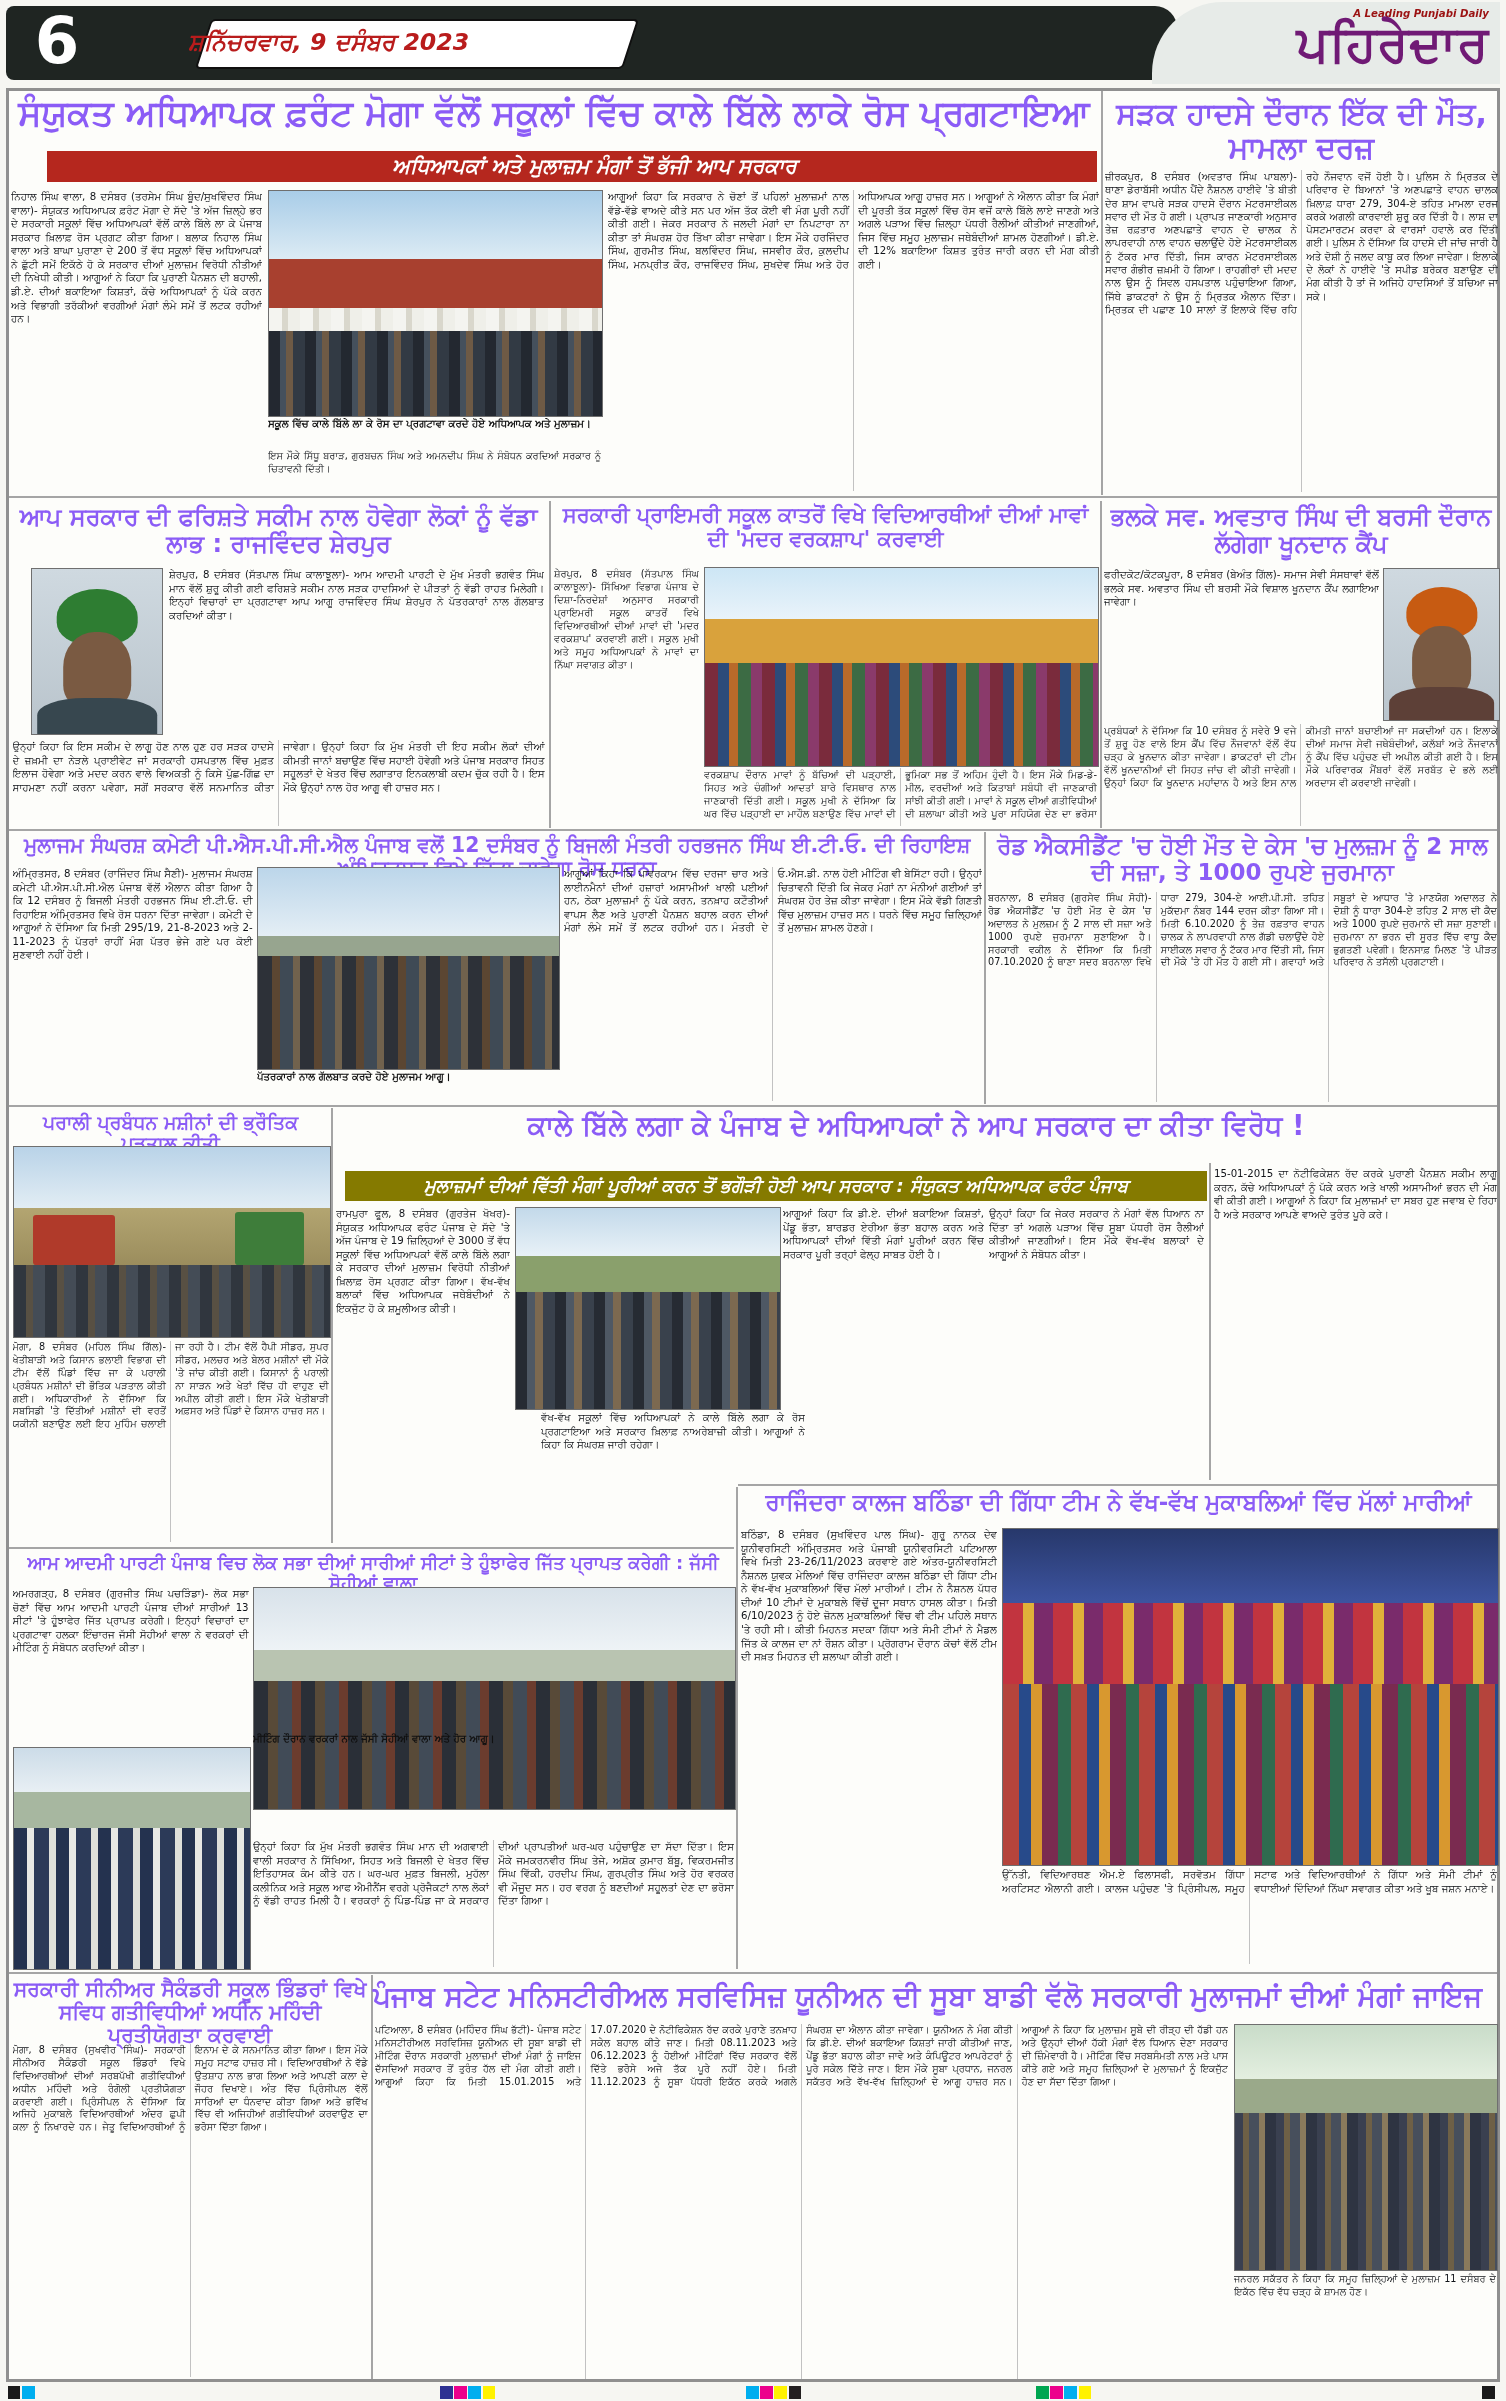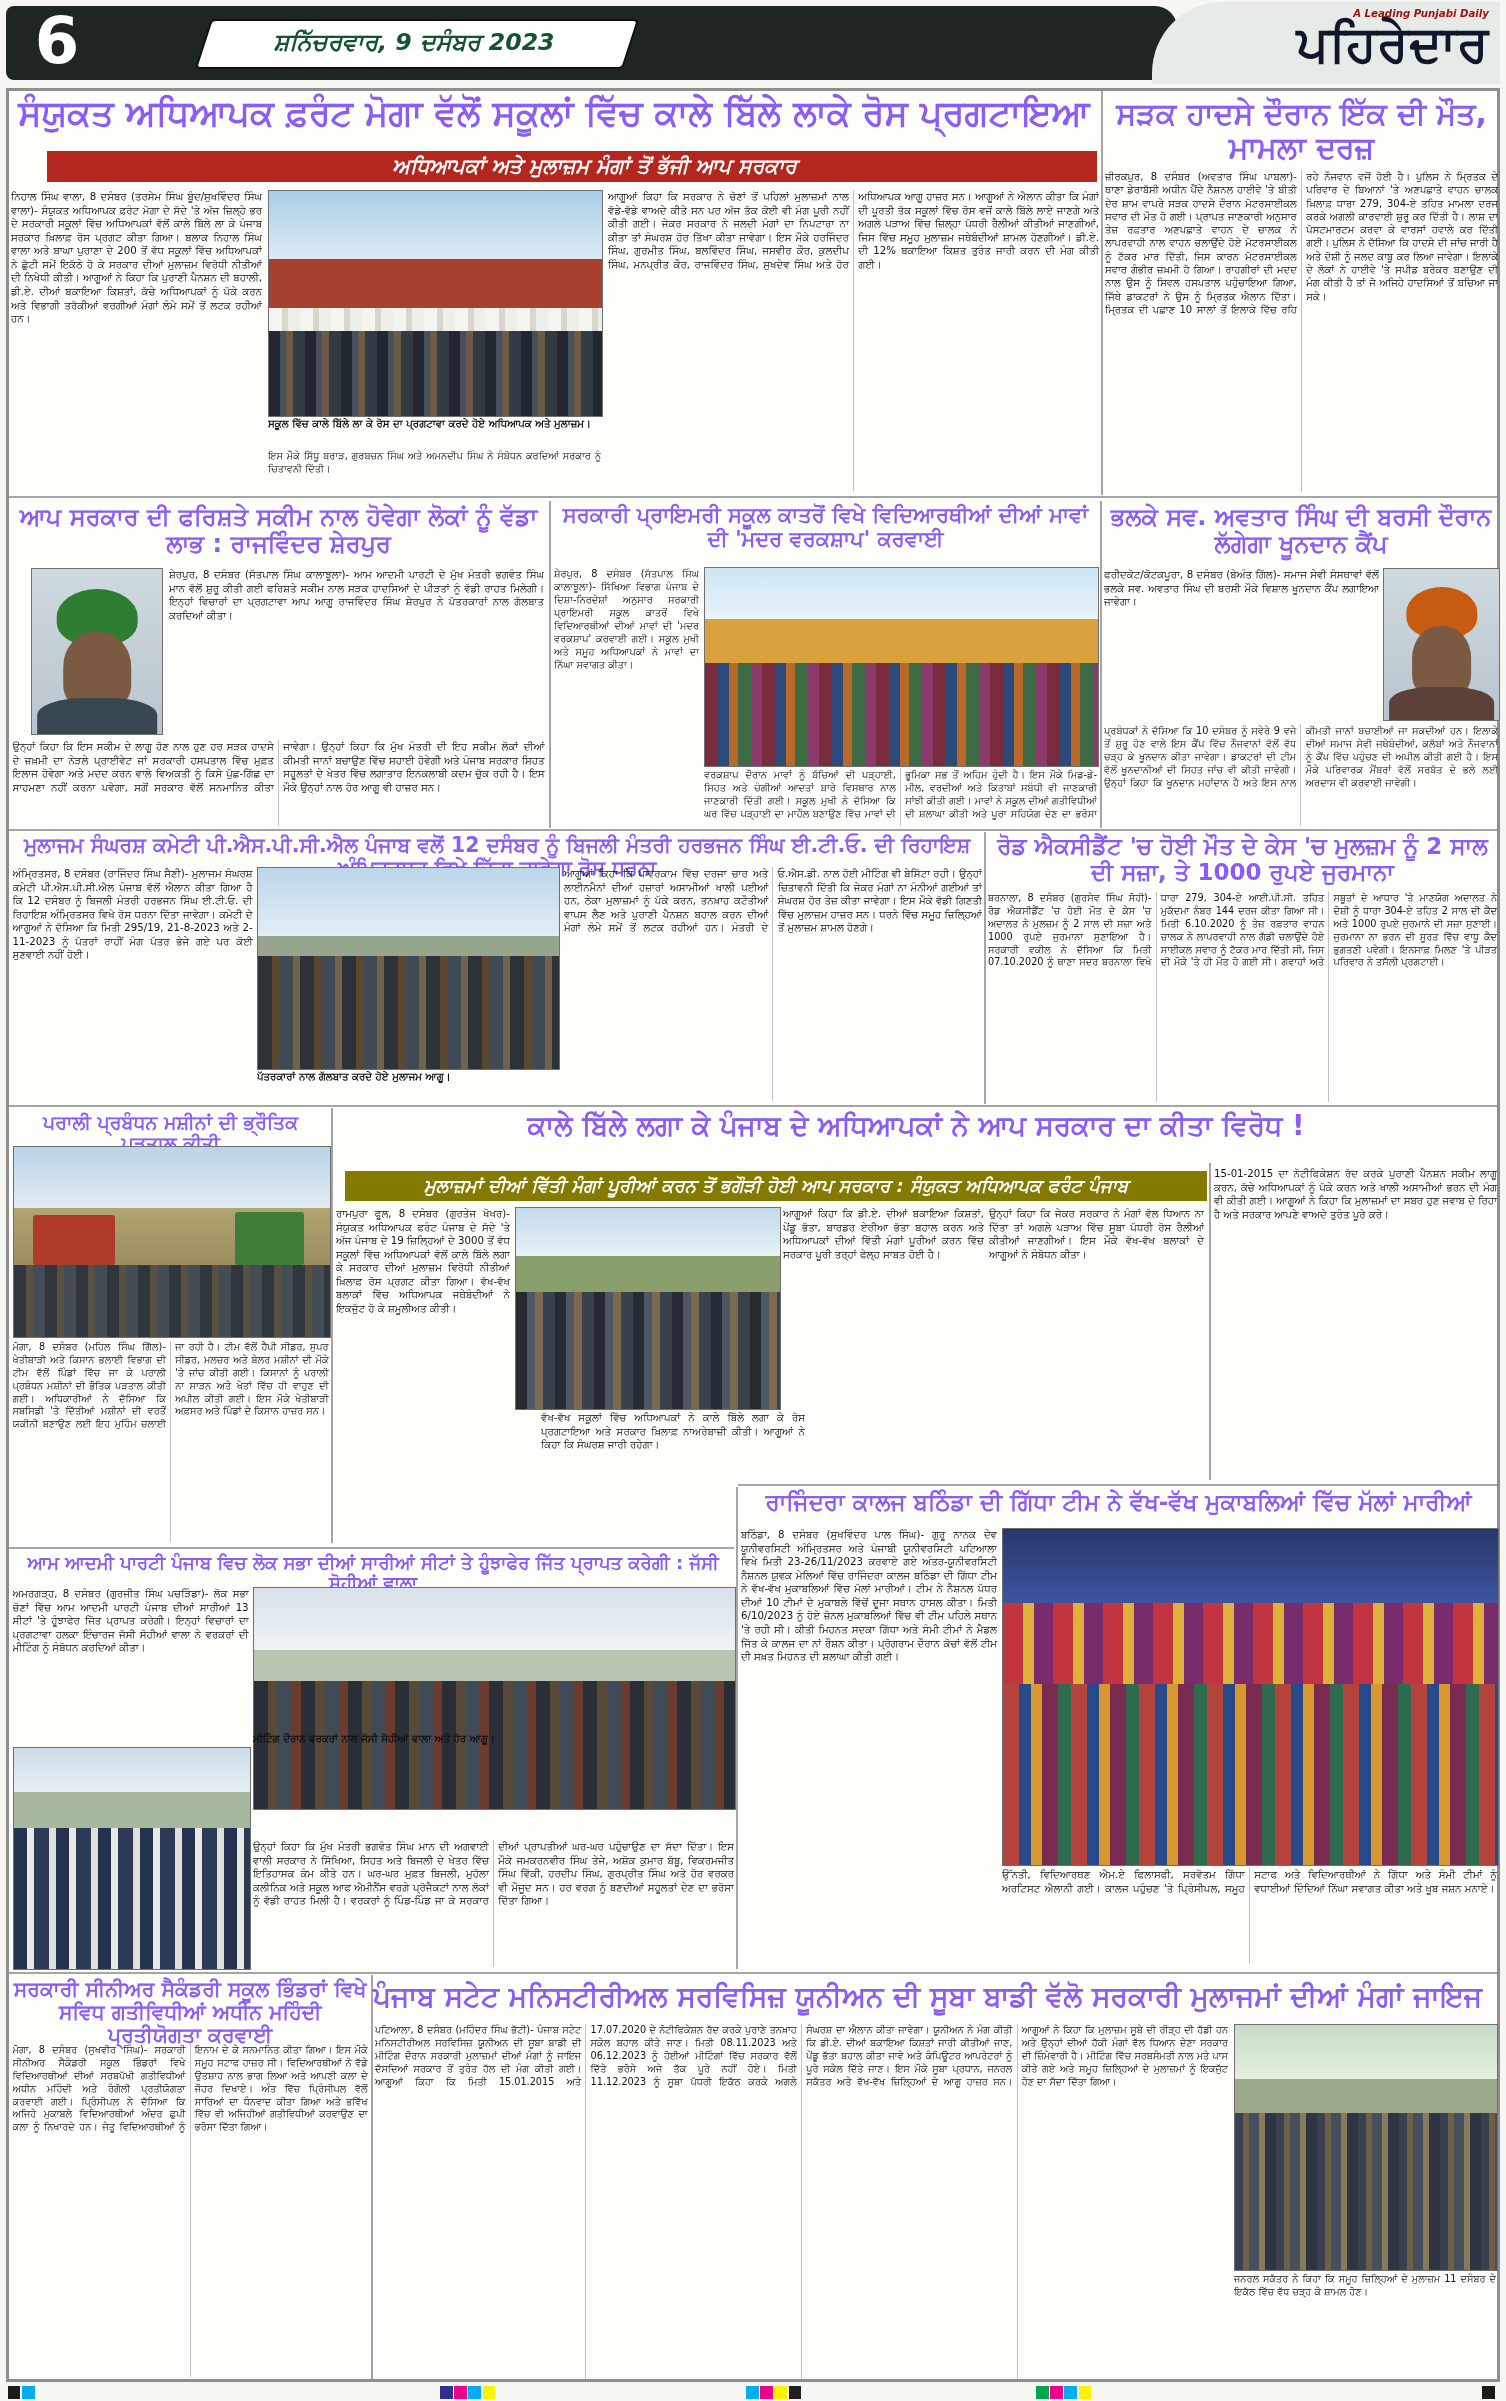--- a/index.html
+++ b/index.html
@@ -8,26 +8,26 @@
   #page{position:absolute;inset:0;background:#f6f6f2;overflow:hidden;}
 
   
   .hdr-bar{position:absolute;left:6.3px;top:6.3px;width:1171px;height:74px;background:#20262 3;
            background:#1f2522;border-radius:7.9px 22px 22px 7.9px;}
   .page-num{position:absolute;left:14px;top:1.6px;width:86px;height:79px;color:#fff;
             font-size:64px;font-weight:800;line-height:79px;text-align:center;}
   .date-box{position:absolute;left:203px;top:19px;width:424px;height:46px;background:#fff;
             border:2.4px solid #101010;transform:skewX(-18deg);border-radius:4.7px;}
   .date-text{position:absolute;left:188px;top:19px;width:452px;height:46px;line-height:46px;
-             text-align:center;font-size:23.6px;font-weight:700;font-style:italic;color:#14532d;}
+             text-align:left;font-size:23.6px;font-weight:700;font-style:italic;color:#b91c1c;}
   .masthead{position:absolute;left:1152px;top:1.6px;width:348px;height:82px;background:#e7ebe8;
             border-top-left-radius:71px;}
   .tagline{position:absolute;right:11px;top:6.3px;font-size:10.2px;font-weight:700;font-style:italic;color:#9b1212;}
   .mast-title{position:absolute;right:11px;top:15.7px;width:330px;text-align:right;
-              font-size:50px;font-weight:900;letter-spacing:0.8px;color:#0f172a;line-height:1.1;}
+              font-size:50px;font-weight:900;letter-spacing:0.8px;color:#701a75;line-height:1.1;}
 
   
   .frame{position:absolute;left:6.3px;top:88px;width:1494px;height:2294px;border:3.1px solid #8f8f8f;
          background:#fdfdfa;box-sizing:border-box;}
   .vline,.hline{position:absolute;background:#a5a5a5;}
 
   
   .hl{position:absolute;font-weight:800;color:#8b5cf6;text-align:center;line-height:1.12;}
   .body{position:absolute;font-size:10.2px;line-height:1.33;text-align:justify;overflow:hidden;color:#101318;}
   .cols2{column-count:2;column-gap:9.4px;column-rule:0.8px solid #c2c2c2;}

